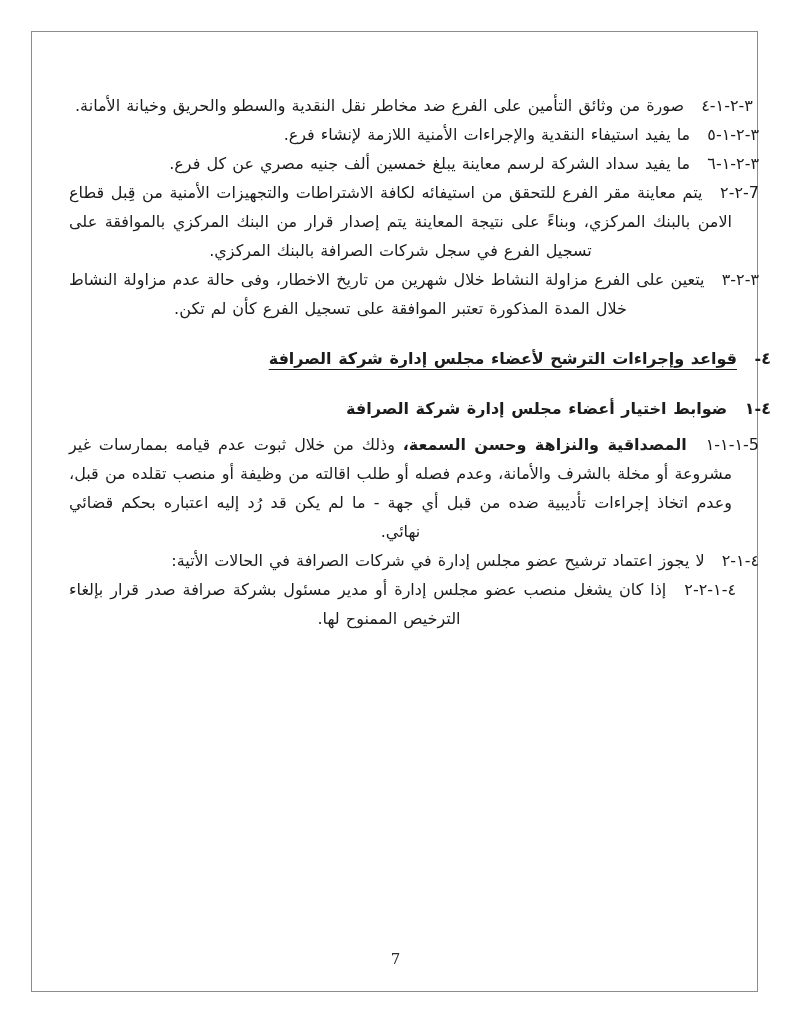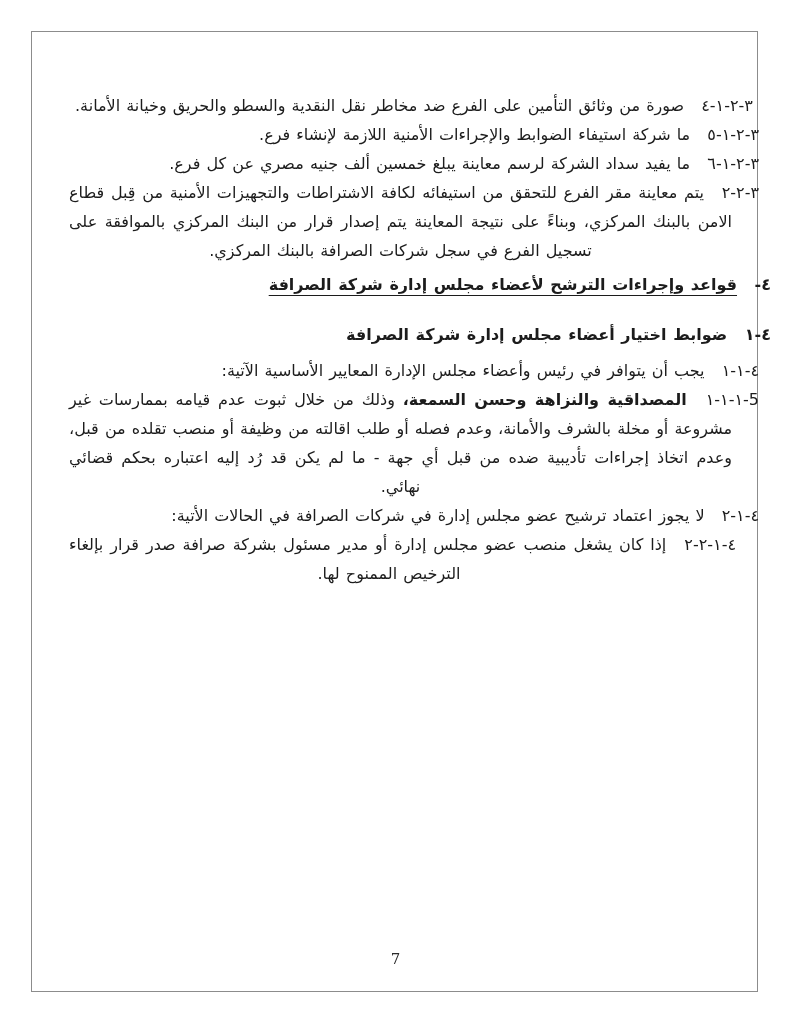--- a/index.html
+++ b/index.html
@@ -44,21 +44,21 @@
     word-spacing: 1px;
   }
   .para.ml {
     text-align: justify;
     text-align-last: center;
   }
   .para.indent2 {
     margin-right: 62px;
   }
   .para.heading {
-    margin: 5px 0 21px 0;
+    margin: 21px 0 21px 0;
     text-indent: 0;
     font-weight: bold;
   }
   .para.heading .txt {
     text-decoration: underline;
     text-underline-offset: 5px;
   }
   .para.subheading {
     margin: 0 0 7px 0;
     text-indent: 0;
@@ -91,53 +91,53 @@
   <div class="body">
   <div class="para item ml">
     <span class="num">٣-٢-١-٤</span>
     
     <span class="txt">صورة من وثائق التأمين على الفرع ضد مخاطر نقل النقدية والسطو والحريق وخيانة الأمانة.</span>
   </div>
 
   <div class="para item">
     <span class="num">٣-٢-١-٥</span>
     
-    <span class="txt">ما شركة استيفاء الضوابط والإجراءات الأمنية اللازمة لإنشاء فرع.</span>
+    <span class="txt">ما يفيد استيفاء النقدية والإجراءات الأمنية اللازمة لإنشاء فرع.</span>
   </div>
 
   <div class="para item">
     <span class="num">٣-٢-١-٦</span>
     
     <span class="txt">ما يفيد سداد الشركة لرسم معاينة يبلغ خمسين ألف جنيه مصري عن كل فرع.</span>
   </div>
 
   <div class="para item ml">
-    <span class="num">٣-٢-٢</span>
+    <span class="num">7-٢-٢</span>
     
     <span class="txt">يتم معاينة مقر الفرع للتحقق من استيفائه لكافة الاشتراطات والتجهيزات الأمنية من قِبل قطاع الامن بالبنك المركزي، وبناءً على نتيجة المعاينة يتم إصدار قرار من البنك المركزي بالموافقة على تسجيل الفرع في سجل شركات الصرافة بالبنك المركزي.</span>
   </div>
 
+  <div class="para item ml">
+    <span class="num">٣-٢-٣</span>
+    
+    <span class="txt">يتعين على الفرع مزاولة النشاط خلال شهرين من تاريخ الاخطار، وفى حالة عدم مزاولة النشاط خلال المدة المذكورة تعتبر الموافقة على تسجيل الفرع كأن لم تكن.</span>
+  </div>
 
   <div class="para heading">
     <span class="num">٤-</span>
     
     <span class="txt">قواعد وإجراءات الترشح لأعضاء مجلس إدارة شركة الصرافة</span>
   </div>
 
   <div class="para subheading">
     <span class="num">٤-١</span>
     
     <span class="txt">ضوابط اختيار أعضاء مجلس إدارة شركة الصرافة</span>
   </div>
 
-  <div class="para item">
-    <span class="num">٤-١-١</span>
-    
-    <span class="txt">يجب أن يتوافر في رئيس وأعضاء مجلس الإدارة المعايير الأساسية الآتية:</span>
-  </div>
 
   <div class="para item ml">
     <span class="num">5-١-١-١</span>
     <span class="lead">المصداقية والنزاهة وحسن السمعة،</span>
     <span class="txt">وذلك من خلال ثبوت عدم قيامه بممارسات غير مشروعة أو مخلة بالشرف والأمانة، وعدم فصله أو طلب اقالته من وظيفة أو منصب تقلده من قبل، وعدم اتخاذ إجراءات تأديبية ضده من قبل أي جهة - ما لم يكن قد رُد إليه اعتباره بحكم قضائي نهائي.</span>
   </div>
 
 
 
   <div class="para item">

